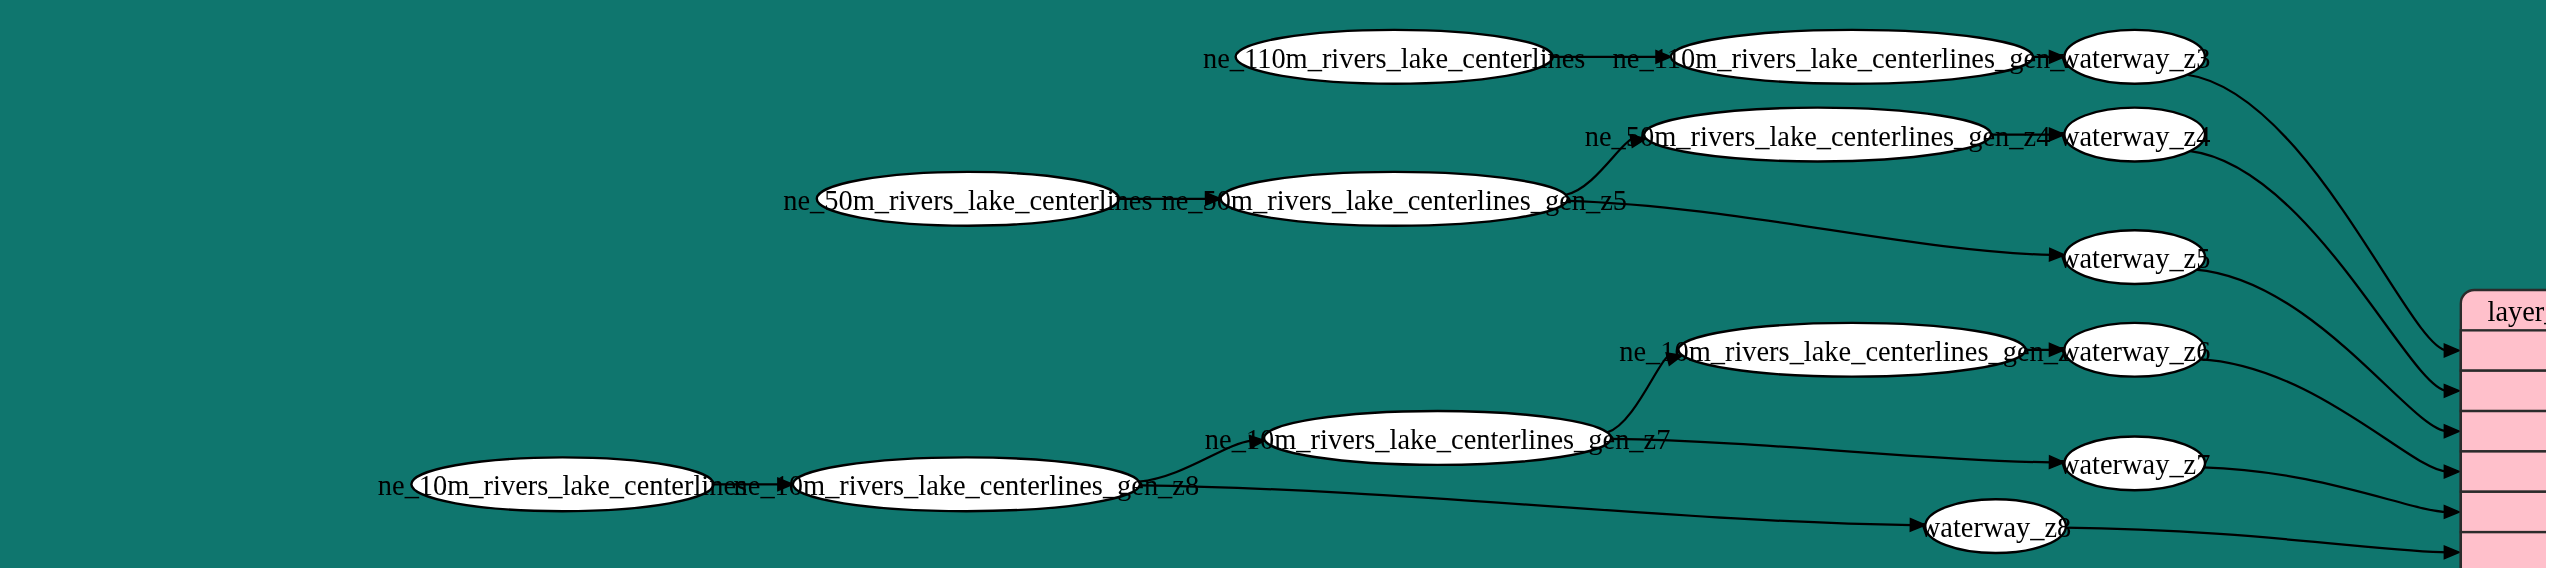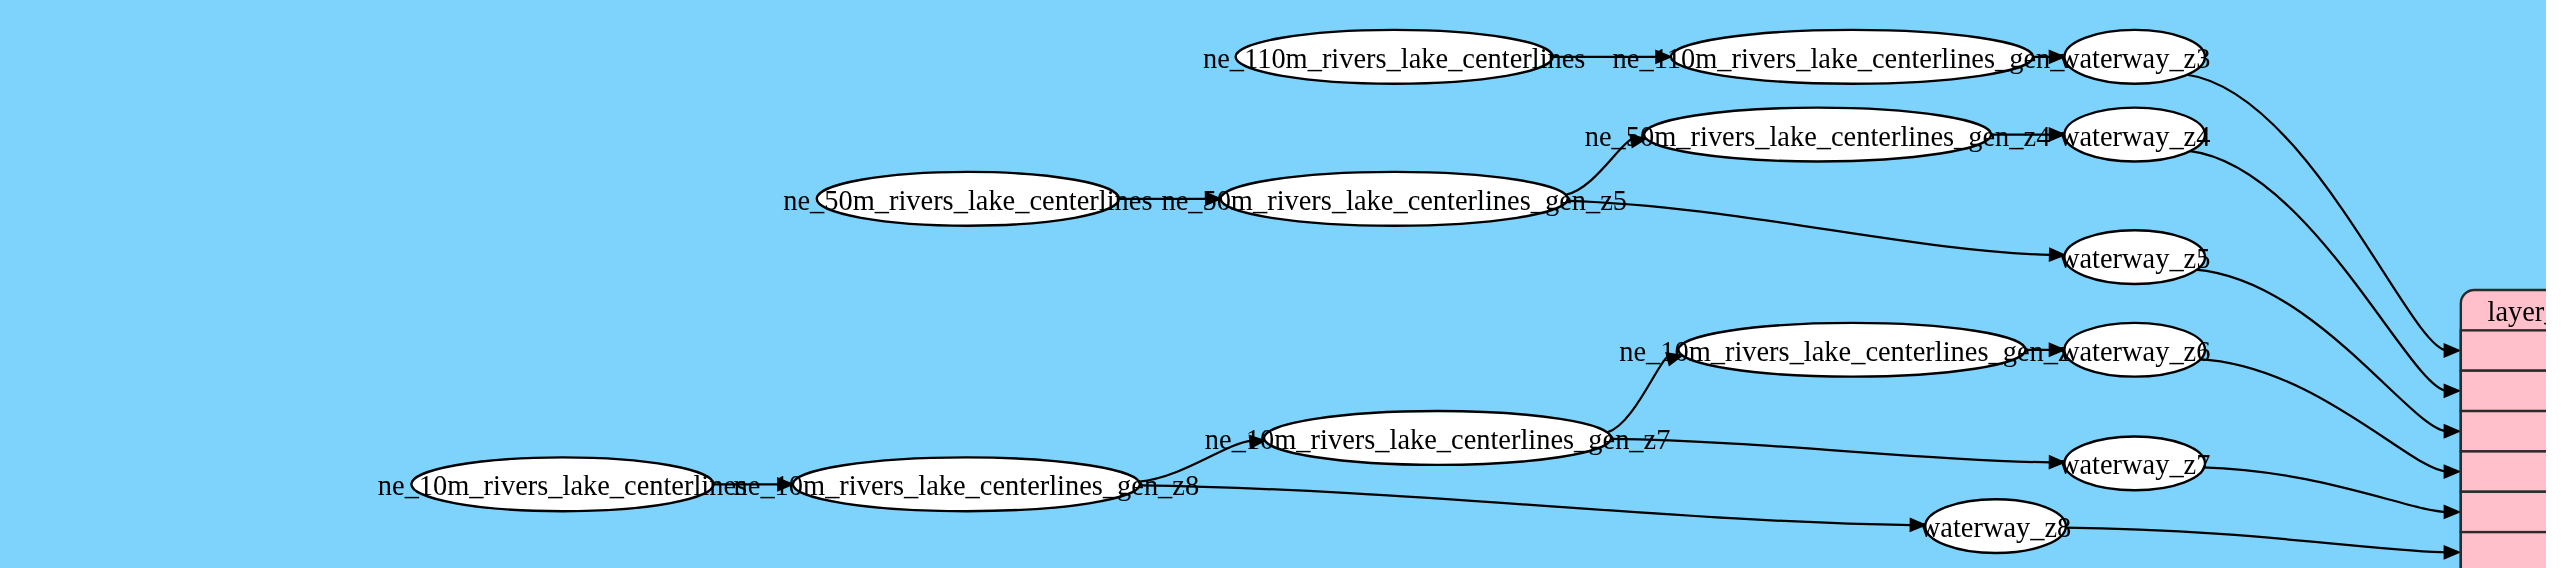--- a/index.html
+++ b/index.html
@@ -4,21 +4,21 @@
 <style>
   html, body {
     margin: 0;
     padding: 0;
     background: #ffffff;
   }
   #graph-root {
     position: relative;
     width: 2546px;
     height: 568px;
-    background: #7dd3fc;
+    background: #0f766e;
     font-family: "Liberation Serif", "DejaVu Serif", serif;
     overflow: hidden;
   }
   svg#graph-canvas {
     position: absolute;
     top: 0;
     left: 0;
     width: 2576px;
     height: 568px;
     display: block;

